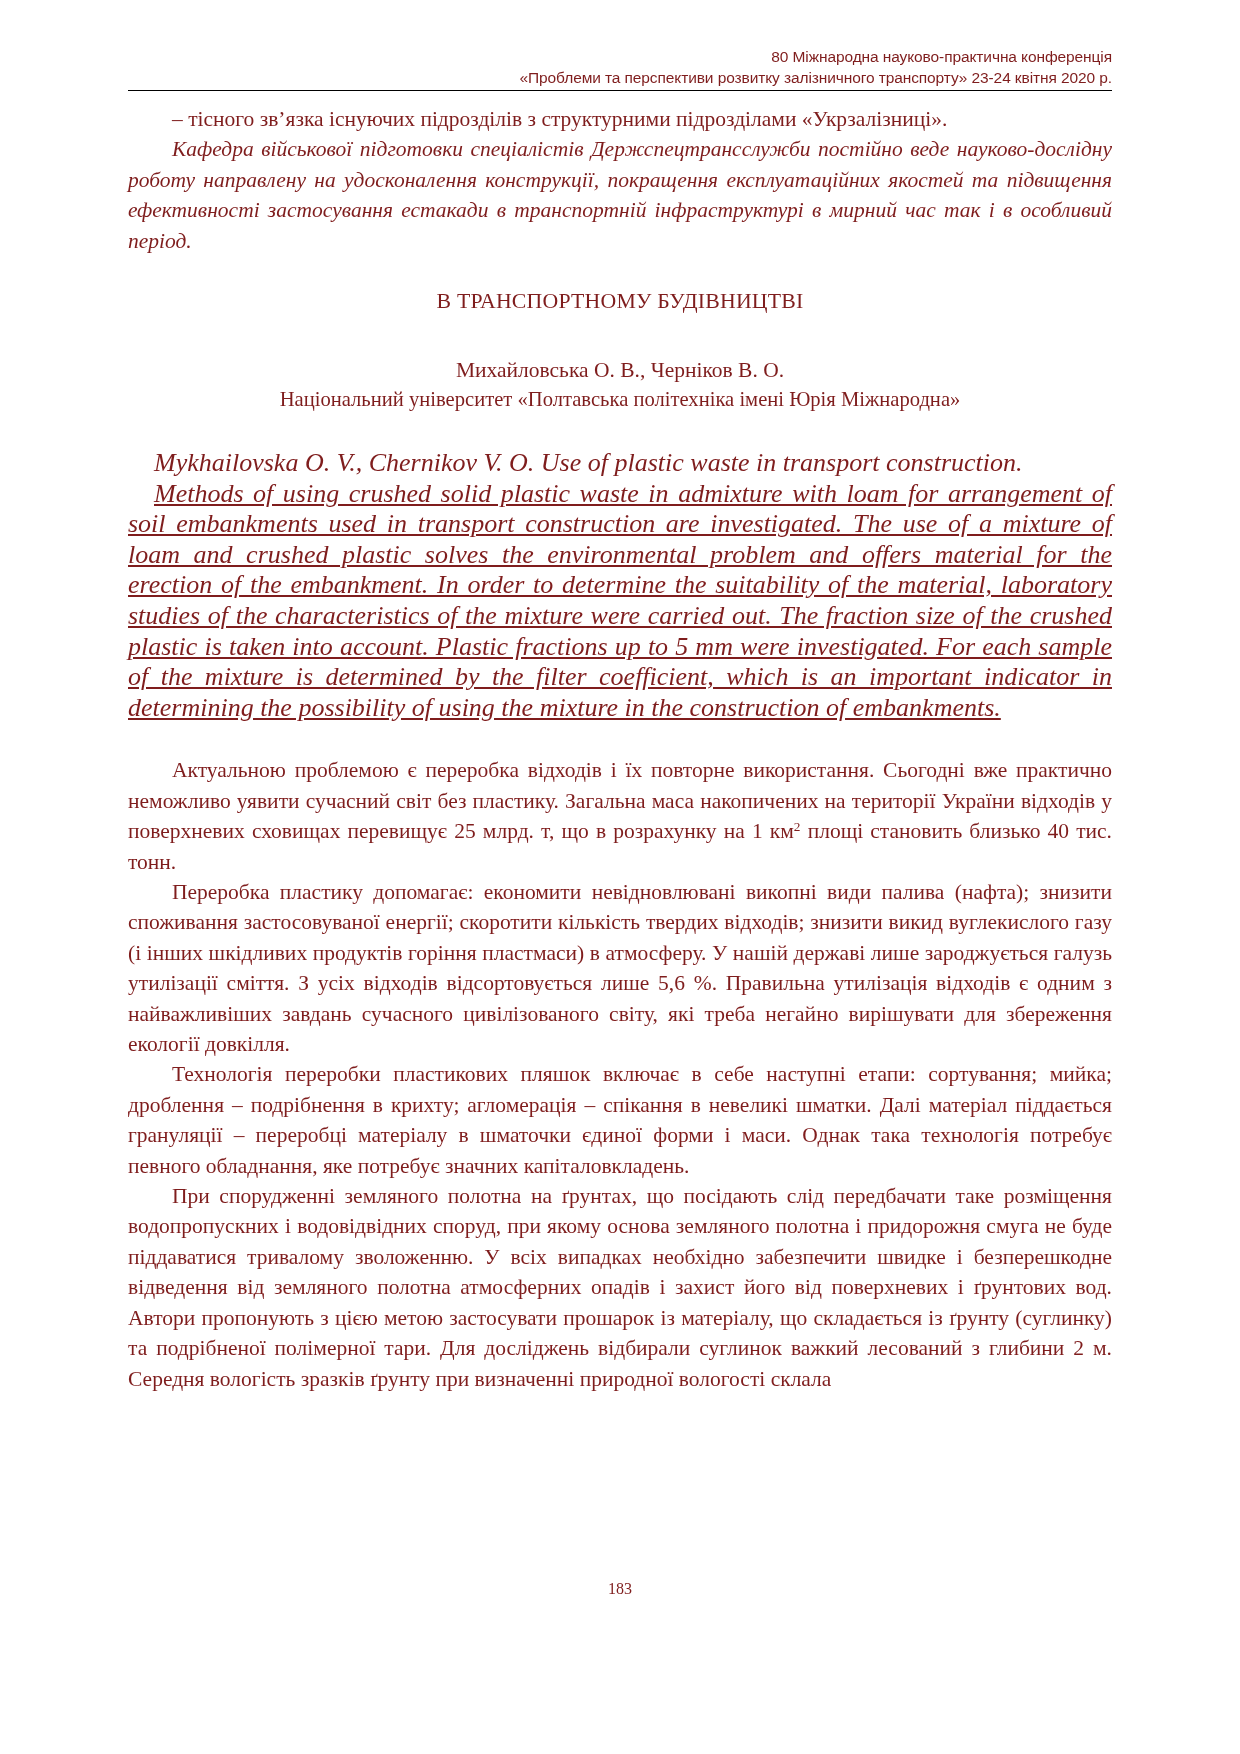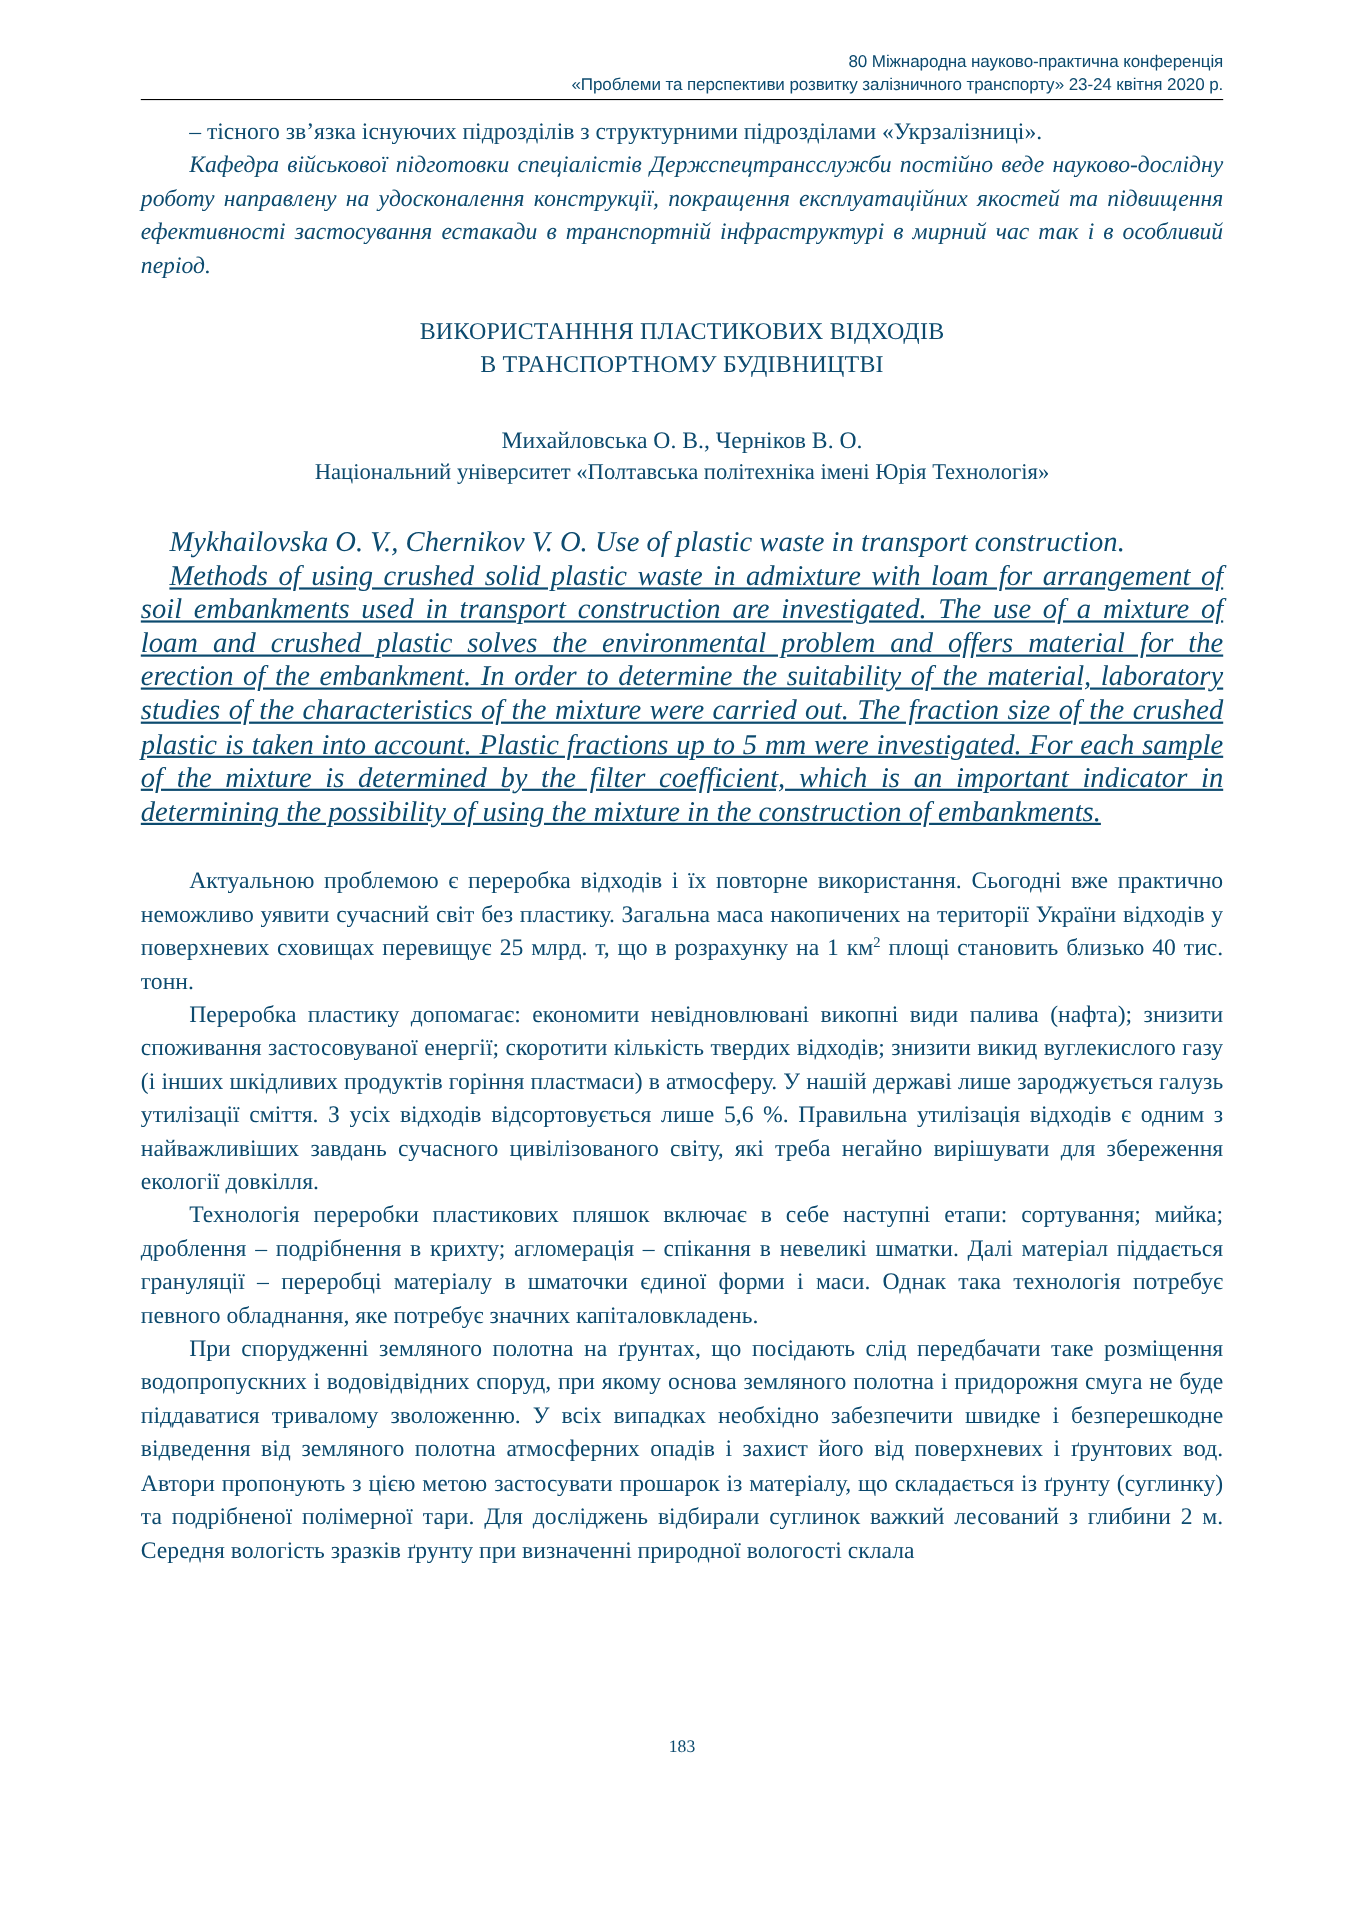--- a/index.html
+++ b/index.html
@@ -7,21 +7,21 @@
     padding: 0;
     background: #ffffff;
   }
   .page {
     position: relative;
     width: 1240px;
     height: 1754px;
     background: #ffffff;
     margin: 0 auto;
     font-family: "Liberation Serif", "DejaVu Serif", serif;
-    color: #0c4a6e;
+    color: #7f1d1d;
     box-sizing: border-box;
     overflow: hidden;
   }
 
   
   .running-head {
     position: absolute;
     left: 128px;
     right: 128px;
     top: 46px;
@@ -137,26 +137,25 @@
     <span class="rh-line">«Проблеми та перспективи розвитку залізничного транспорту» 23-24 квітня 2020 р.</span>
   </div>
   <div class="head-rule"></div>
 
   <div class="content">
 
     <p class="just dash">– тісного зв’язка існуючих підрозділів з структурними підрозділами «Укрзалізниці».</p>
     <p class="just ind">Кафедра військової підготовки спеціалістів Держспецтрансслужби постійно веде науково-дослідну роботу направлену на удосконалення конструкції, покращення експлуатаційних якостей та підвищення ефективності застосування естакади в транспортній інфраструктурі в мирний час так і в особливий період.</p>
 
     <div class="title-block">
-      <span class="tl title-line-1">ВИКОРИСТАНННЯ ПЛАСТИКОВИХ ВІДХОДІВ</span>
       <span class="tl title-line-2">В ТРАНСПОРТНОМУ БУДІВНИЦТВІ</span>
     </div>
 
     <div class="authors">Михайловська О. В., Черніков В. О.</div>
-    <div class="affiliation">Національний університет «Полтавська політехніка імені Юрія Технологія»</div>
+    <div class="affiliation">Національний університет «Полтавська політехніка імені Юрія Міжнародна»</div>
 
     <div class="abstract">
       <p class="first">Mykhailovska O. V., Chernikov V. O. Use of plastic waste in transport construction.</p>
       <p class="second">Methods of using crushed solid plastic waste in admixture with loam for arrangement of soil embankments used in transport construction are investigated. The use of a mixture of loam and crushed plastic solves the environmental problem and offers material for the erection of the embankment. In order to determine the suitability of the material, laboratory studies of the characteristics of the mixture were carried out. The fraction size of the crushed plastic is taken into account. Plastic fractions up to 5 mm were investigated. For each sample of the mixture is determined by the filter coefficient, which is an important indicator in determining the possibility of using the mixture in the construction of embankments.</p>
     </div>
 
     <div class="body-ua">
       <p><span>Актуальною проблемою є переробка відходів і їх повторне використання. Сьогодні вже практично неможливо уявити сучасний світ без пластику. Загальна маса накопичених на території України відходів у поверхневих сховищах перевищує 25 млрд. т, що в розрахунку на 1 км</span><sup>2</sup><span> площі становить близько 40 тис. тонн.</span></p>
       <p>Переробка пластику допомагає: економити невідновлювані викопні види палива (нафта); знизити споживання застосовуваної енергії; скоротити кількість твердих відходів; знизити викид вуглекислого газу (і інших шкідливих продуктів горіння пластмаси) в атмосферу. У нашій державі лише зароджується галузь утилізації сміття. З усіх відходів відсортовується лише 5,6 %. Правильна утилізація відходів є одним з найважливіших завдань сучасного цивілізованого світу, які треба негайно вирішувати для збереження екології довкілля.</p>
       <p>Технологія переробки пластикових пляшок включає в себе наступні етапи: сортування; мийка; дроблення – подрібнення в крихту; агломерація – спікання в невеликі шматки. Далі матеріал піддається грануляції – переробці матеріалу в шматочки єдиної форми і маси. Однак така технологія потребує певного обладнання, яке потребує значних капіталовкладень.</p>

